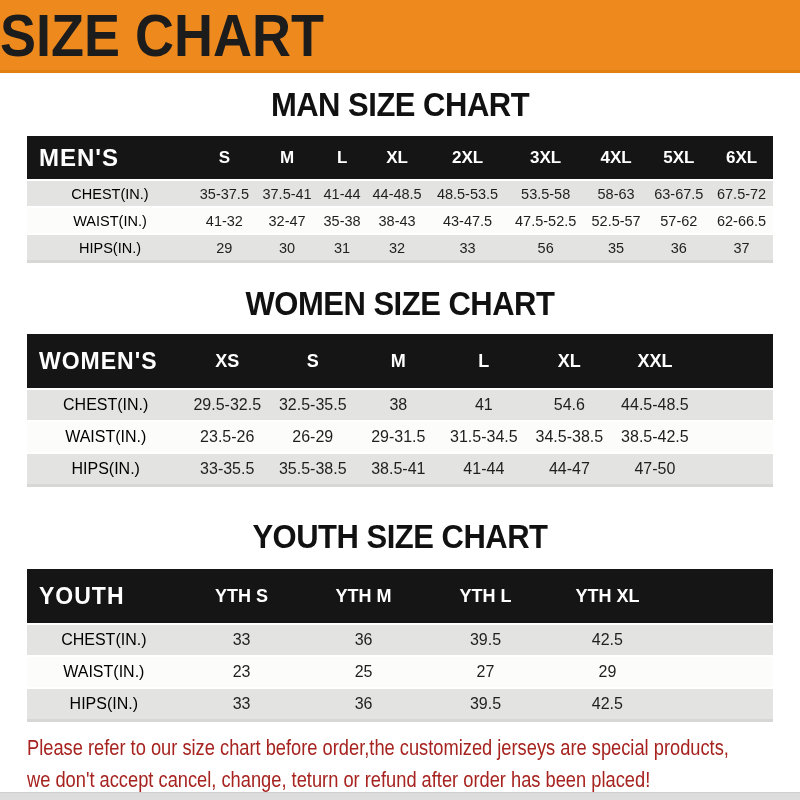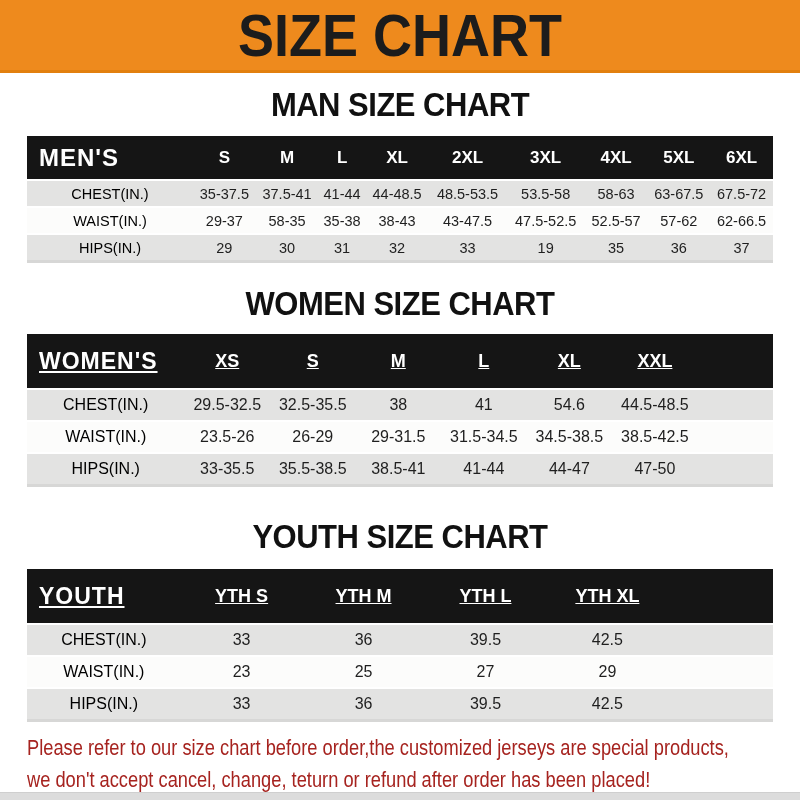--- a/index.html
+++ b/index.html
@@ -3,21 +3,21 @@
 <meta charset="utf-8">
 <style>
   html,body{margin:0;padding:0;}
   body{
     width:800px;height:800px;background:#ffffff;position:relative;overflow:hidden;
     font-family:"Liberation Sans",sans-serif;
   }
   
   .banner{
     height:70px;background:#EE8A1D;border-bottom:3px solid #e2800f;
-    display:flex;align-items:center;justify-content:center;
+    display:flex;align-items:center;
   }
   .banner-title{
     margin:0;font-size:54px;font-weight:800;color:#1c1c1c;
     letter-spacing:0px;transform:scaleY(1.08);line-height:1;
   }
   
   .section-heading{
     text-align:center;font-weight:800;color:#111;margin:0;
     letter-spacing:-0.5px;transform:scaleY(1.05);
   }
@@ -37,21 +37,21 @@
   .size-table tbody tr:nth-child(even){background:#fcfcfb;}
   .size-table tbody td{text-align:center;color:#1f1f1f;padding:0;}
   .size-table tbody td.rlabel{color:#000000;}
   
   .t-men thead th{height:35px;font-size:17px;}
   .t-men .corner{font-size:24px;}
   .t-men tbody td{height:25px;font-size:14.5px;}
   .t-men .corner{width:150px;}
   
   .t-women,.t-youth{table-layout:fixed;}
-  .t-women thead th,.t-youth thead th{height:46px;font-size:18px;text-decoration:underline;}
+  .t-women thead th,.t-youth thead th{height:46px;font-size:18px;}
   .t-women .corner,.t-youth .corner{font-size:23px;}
   .t-women tbody td,.t-youth tbody td{height:30px;font-size:16px;}
   .t-women .corner{width:21%;}
   .t-women .c-data{width:11.5%;}
   .t-women .c-fill{width:10%;}
   .t-youth .corner{width:20%;}
   .t-youth .c-data{width:16.5%;}
   .t-youth .c-fill{width:14%;}
   
   .disclaimer{margin:10px 0 0 27px;color:#A6231F;}
@@ -97,38 +97,38 @@
         <td>41-44</td>
         <td>44-48.5</td>
         <td>48.5-53.5</td>
         <td>53.5-58</td>
         <td>58-63</td>
         <td>63-67.5</td>
         <td>67.5-72</td>
       </tr>
       <tr>
         <td class="rlabel">WAIST(IN.)</td>
-        <td>29-37</td>
-        <td>58-35</td>
+        <td>41-32</td>
+        <td>32-47</td>
         <td>35-38</td>
         <td>38-43</td>
         <td>43-47.5</td>
         <td>47.5-52.5</td>
         <td>52.5-57</td>
         <td>57-62</td>
         <td>62-66.5</td>
       </tr>
       <tr>
         <td class="rlabel">HIPS(IN.)</td>
         <td>29</td>
         <td>30</td>
         <td>31</td>
         <td>32</td>
         <td>33</td>
-        <td>19</td>
+        <td>56</td>
         <td>35</td>
         <td>36</td>
         <td>37</td>
       </tr>
     </tbody>
   </table>
 </section>
 
 <section>
   <h2 class="section-heading h-women">WOMEN SIZE CHART</h2>

